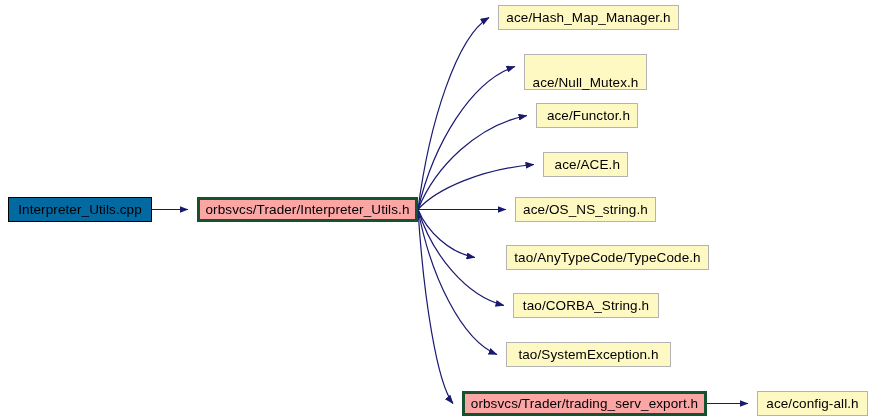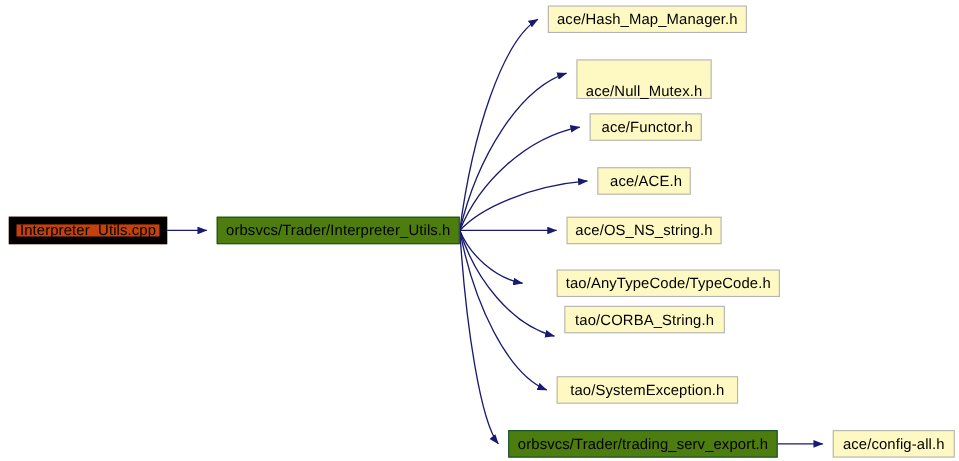--- a/index.html
+++ b/index.html
@@ -33,26 +33,26 @@
     white-space: nowrap;
     font-size: 13.5px;
     line-height: 1;
     color: #000000;
     letter-spacing: 0.1px;
     background: #fef9c3;
     border: 1px solid #b3b3b3;
     z-index: 5;
   }
   .graph-node.current {
-    background: #c2410c;
-    border: 7px solid #000000;
+    background: #0369a1;
+    border: 1px solid #000000;
   }
   .graph-node.strong {
-    background: #4d7c0f;
-    border: 1px solid #14532d;
+    background: #fca5a5;
+    border: 3px solid #14532d;
   }
   .node-label {
     display: block;
     padding: 0 7px;
   }
 </style>
 </head>
 <body>
 
 <div id="graph-root">
@@ -97,21 +97,21 @@
       </div>
       <div class="graph-node" style="left: 543px; top: 152px; width: 85px; height: 25px; justify-content: flex-end;">
         <span class="node-label">ace/ACE.h</span>
       </div>
       <div class="graph-node" style="left: 515px; top: 197px; width: 141px; height: 25px;">
         <span class="node-label">ace/OS_NS_string.h</span>
       </div>
       <div class="graph-node" style="left: 506px; top: 245px; width: 203px; height: 25px;">
         <span class="node-label">tao/AnyTypeCode/TypeCode.h</span>
       </div>
-      <div class="graph-node" style="left: 513px; top: 278px; width: 146px; height: 25px;">
+      <div class="graph-node" style="left: 513px; top: 293px; width: 146px; height: 25px;">
         <span class="node-label">tao/CORBA_String.h</span>
       </div>
       <div class="graph-node" style="left: 506px; top: 342px; width: 165px; height: 25px;">
         <span class="node-label">tao/SystemException.h</span>
       </div>
       <div class="graph-node strong" style="left: 462px; top: 391px; width: 245px; height: 25px;">
         <span class="node-label">orbsvcs/Trader/trading_serv_export.h</span>
       </div>
       <div class="graph-node" style="left: 757px; top: 391px; width: 111px; height: 25px;">
         <span class="node-label">ace/config-all.h</span>

